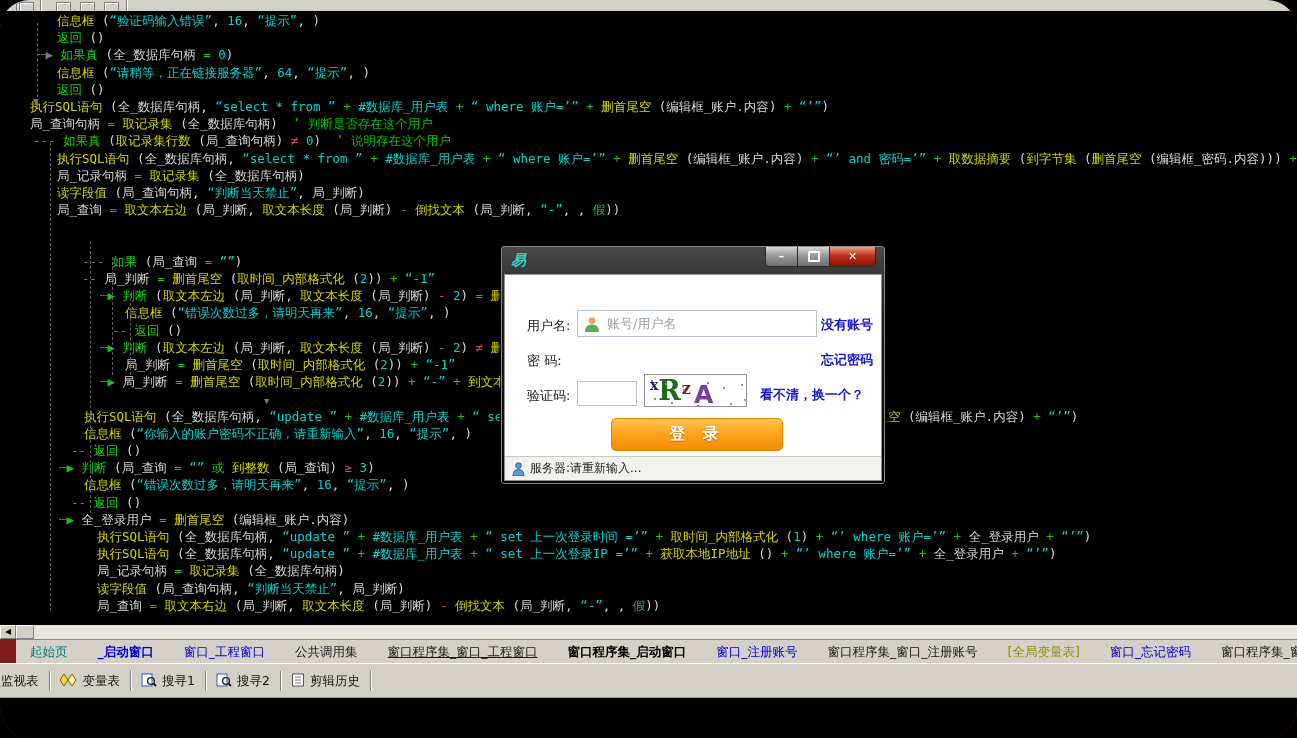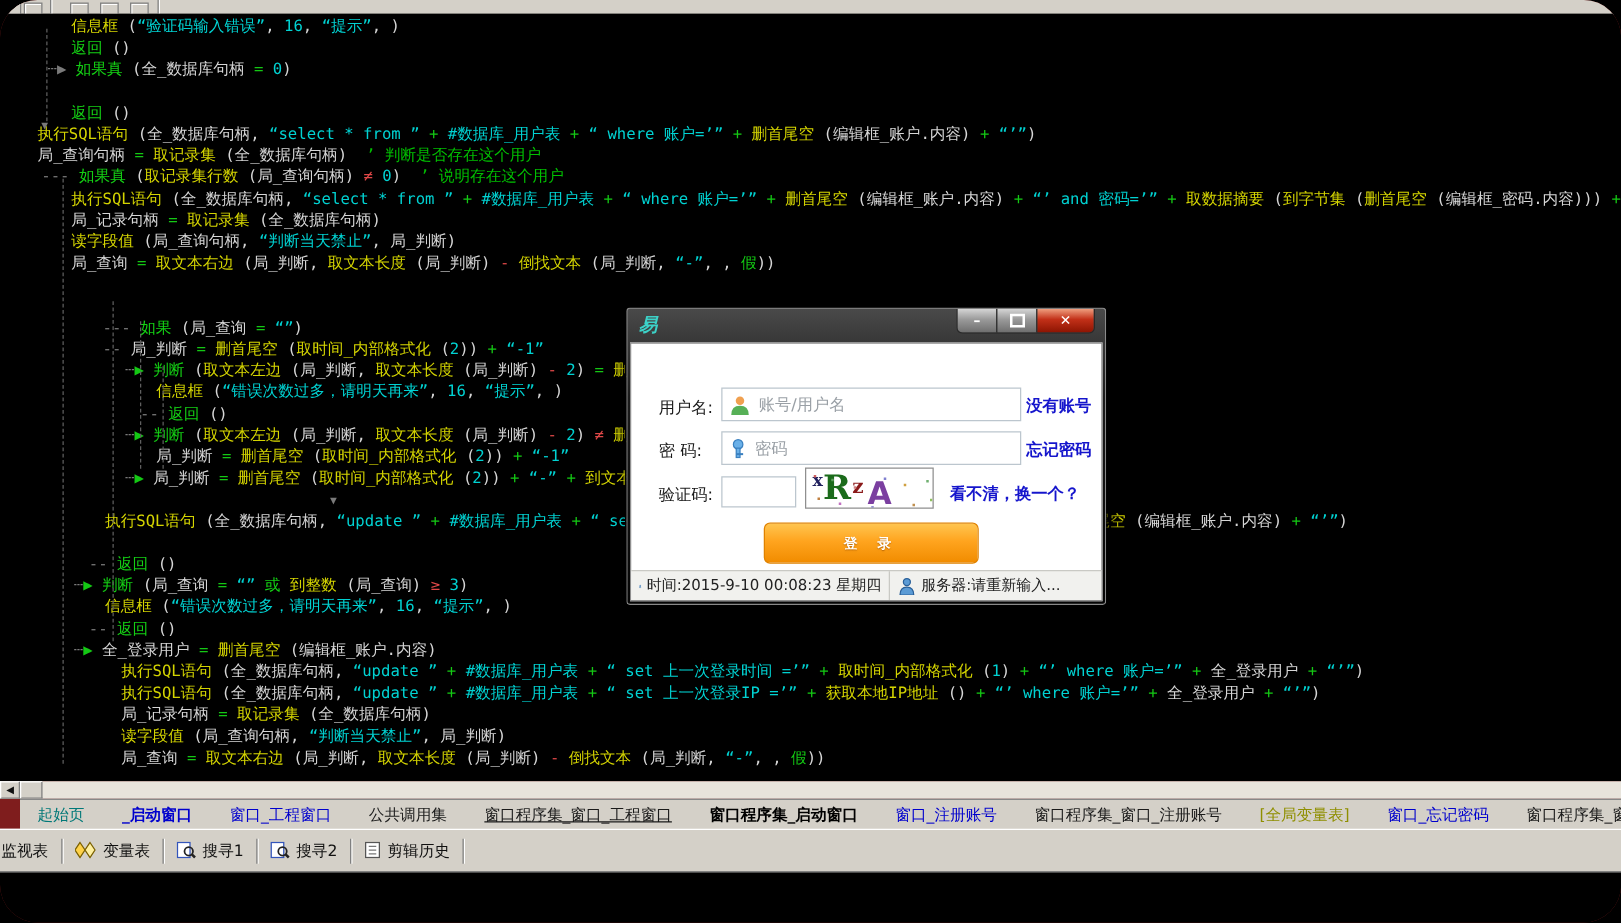--- a/index.html
+++ b/index.html
@@ -81,21 +81,21 @@
     box-sizing:border-box;display:flex;align-items:flex-start;padding-left:5px;overflow:hidden;}
   .captcha::before{content:"";position:absolute;left:6px;top:5px;width:2px;height:2px;background:#d06060;
     box-shadow:14px 3px 0 #60a060,32px 9px 0 #d08080,56px 2px 0 #8080d0,72px 7px 0 #d0a040,90px 4px 0 #70b070,
     20px 22px 0 #c070c0,46px 25px 0 #7070c0,79px 23px 0 #c09050,93px 19px 0 #90c060,3px 18px 0 #c08040;}
   .cap-ch{font-weight:bold;line-height:1;}
   .cap-0{font-family:"DejaVu Serif",serif;font-size:14px;margin-top:3px;}
   .cap-1{font-family:"DejaVu Serif",serif;font-size:27px;margin-top:2px;}
   .cap-2{font-family:"DejaVu Serif",serif;font-size:16px;margin-top:6px;margin-left:1px;}
   .cap-3{font-size:25px;margin-top:7px;margin-left:3px;}
   .login-btn{position:absolute;left:106px;top:143px;width:170px;height:31px;border:1px solid #e08200;border-radius:5px;
-    background:linear-gradient(#ffc550,#ffa41e 45%,#f18c00);color:#fff;font-size:11px;font-weight:bold;
+    background:linear-gradient(#ffc550,#ffa41e 45%,#f18c00);color:#fff;font-size:16px;font-weight:bold;
     letter-spacing:6px;display:flex;align-items:center;justify-content:center;text-shadow:0 1px 1px rgba(140,70,0,.6);cursor:pointer;}
   .dlg-status{position:absolute;left:0;right:0;bottom:0;height:23px;background:#f1f1ee;border-top:1px solid #c9c9c4;
     display:flex;align-items:center;font-size:12px;color:#222;}
   .st-cell{display:flex;align-items:center;gap:4px;padding:0 6px;height:100%;box-sizing:border-box;white-space:nowrap;}
   .st-cell.first{width:207px;border-right:1px solid #c9c9c4;}
 </style>
 </head>
 <body>
 
 <div class="screen">
@@ -107,39 +107,41 @@
     <div class="tool-stub" style="left:56px"></div>
     <div class="tool-stub" style="left:80px"></div>
     <div class="tool-stub" style="left:104px"></div>
     <div class="tool-sep" style="left:126px"></div>
   </div>
 
   <div class="editor" id="code-area">
       <div class="code-line" style="left: 57px; top: 1px;"><span class="seg-f">信息框</span><span class="seg-v"> (</span><span class="seg-s">“验证码输入错误”</span><span class="seg-v">, </span><span class="seg-n">16</span><span class="seg-v">, </span><span class="seg-s">“提示”</span><span class="seg-v">, )</span></div>
       <div class="code-line" style="left: 57px; top: 18px;"><span class="seg-k">返回</span><span class="seg-v"> ()</span></div>
       <div class="code-line" style="left: 38px; top: 35px;"><span class="seg-u">┄▶ </span><span class="seg-k">如果真</span><span class="seg-v"> (</span><span class="seg-v">全_数据库句柄</span><span class="seg-g"> = </span><span class="seg-n">0</span><span class="seg-v">)</span></div>
+      <div class="code-line" style="left: 57px; top: 53px;"><span class="seg-f">信息框</span><span class="seg-v"> (</span><span class="seg-s">“请稍等，正在链接服务器”</span><span class="seg-v">, </span><span class="seg-n">64</span><span class="seg-v">, </span><span class="seg-s">“提示”</span><span class="seg-v">, )</span></div>
       <div class="code-line" style="left: 57px; top: 70px;"><span class="seg-k">返回</span><span class="seg-v"> ()</span></div>
       <div class="code-line" style="left: 30px; top: 87px;"><span class="seg-f">执行SQL语句</span><span class="seg-v"> (</span><span class="seg-v">全_数据库句柄</span><span class="seg-v">, </span><span class="seg-s">“select * from ”</span><span class="seg-g"> + </span><span class="seg-c">#数据库_用户表</span><span class="seg-g"> + </span><span class="seg-s">“ where 账户=’”</span><span class="seg-g"> + </span><span class="seg-f">删首尾空</span><span class="seg-v"> (</span><span class="seg-v">编辑框_账户.内容</span><span class="seg-v">)</span><span class="seg-g"> + </span><span class="seg-s">“’”</span><span class="seg-v">)</span></div>
       <div class="code-line" style="left: 30px; top: 104px;"><span class="seg-v">局_查询句柄</span><span class="seg-g"> = </span><span class="seg-f">取记录集</span><span class="seg-v"> (</span><span class="seg-v">全_数据库句柄</span><span class="seg-v">)</span><span class="seg-m">  ’ 判断是否存在这个用户</span></div>
       <div class="code-line" style="left: 33px; top: 121px;"><span class="seg-u">--- </span><span class="seg-k">如果真</span><span class="seg-v"> (</span><span class="seg-f">取记录集行数</span><span class="seg-v"> (</span><span class="seg-v">局_查询句柄</span><span class="seg-v">)</span><span class="seg-r"> ≠ </span><span class="seg-n">0</span><span class="seg-v">)</span><span class="seg-m">  ’ 说明存在这个用户</span></div>
       <div class="code-line" style="left: 57px; top: 139px;"><span class="seg-f">执行SQL语句</span><span class="seg-v"> (</span><span class="seg-v">全_数据库句柄</span><span class="seg-v">, </span><span class="seg-s">“select * from ”</span><span class="seg-g"> + </span><span class="seg-c">#数据库_用户表</span><span class="seg-g"> + </span><span class="seg-s">“ where 账户=’”</span><span class="seg-g"> + </span><span class="seg-f">删首尾空</span><span class="seg-v"> (</span><span class="seg-v">编辑框_账户.内容</span><span class="seg-v">)</span><span class="seg-g"> + </span><span class="seg-s">“’ and 密码=’”</span><span class="seg-g"> + </span><span class="seg-f">取数据摘要</span><span class="seg-v"> (</span><span class="seg-f">到字节集</span><span class="seg-v"> (</span><span class="seg-f">删首尾空</span><span class="seg-v"> (</span><span class="seg-v">编辑框_密码.内容</span><span class="seg-v">)))</span><span class="seg-g"> + </span></div>
       <div class="code-line" style="left: 57px; top: 156px;"><span class="seg-v">局_记录句柄</span><span class="seg-g"> = </span><span class="seg-f">取记录集</span><span class="seg-v"> (</span><span class="seg-v">全_数据库句柄</span><span class="seg-v">)</span></div>
       <div class="code-line" style="left: 57px; top: 173px;"><span class="seg-f">读字段值</span><span class="seg-v"> (</span><span class="seg-v">局_查询句柄</span><span class="seg-v">, </span><span class="seg-s">“判断当天禁止”</span><span class="seg-v">, </span><span class="seg-v">局_判断</span><span class="seg-v">)</span></div>
       <div class="code-line" style="left: 57px; top: 190px;"><span class="seg-v">局_查询</span><span class="seg-g"> = </span><span class="seg-f">取文本右边</span><span class="seg-v"> (</span><span class="seg-v">局_判断</span><span class="seg-v">, </span><span class="seg-f">取文本长度</span><span class="seg-v"> (</span><span class="seg-v">局_判断</span><span class="seg-v">)</span><span class="seg-r"> - </span><span class="seg-f">倒找文本</span><span class="seg-v"> (</span><span class="seg-v">局_判断</span><span class="seg-v">, </span><span class="seg-s">“-”</span><span class="seg-v">, , </span><span class="seg-k">假</span><span class="seg-v">))</span></div>
       <div class="code-line" style="left: 57px; top: 207px;"></div>
       <div class="code-line" style="left: 82px; top: 242px;"><span class="seg-u">--- </span><span class="seg-k">如果</span><span class="seg-v"> (</span><span class="seg-v">局_查询</span><span class="seg-g"> = </span><span class="seg-s">“”</span><span class="seg-v">)</span></div>
       <div class="code-line" style="left: 82px; top: 259px;"><span class="seg-u">-- </span><span class="seg-v">局_判断</span><span class="seg-g"> = </span><span class="seg-f">删首尾空</span><span class="seg-v"> (</span><span class="seg-f">取时间_内部格式化</span><span class="seg-v"> (</span><span class="seg-n">2</span><span class="seg-v">))</span><span class="seg-g"> + </span><span class="seg-s">“-1”</span></div>
       <div class="code-line" style="left: 100px; top: 276px;"><span class="seg-u">┄</span><span class="seg-a">▶ </span><span class="seg-k">判断</span><span class="seg-v"> (</span><span class="seg-f">取文本左边</span><span class="seg-v"> (</span><span class="seg-v">局_判断</span><span class="seg-v">, </span><span class="seg-f">取文本长度</span><span class="seg-v"> (</span><span class="seg-v">局_判断</span><span class="seg-v">)</span><span class="seg-r"> - </span><span class="seg-n">2</span><span class="seg-v">)</span><span class="seg-g"> = </span><span class="seg-f">删首尾空</span></div>
       <div class="code-line" style="left: 125px; top: 293px;"><span class="seg-f">信息框</span><span class="seg-v"> (</span><span class="seg-s">“错误次数过多，请明天再来”</span><span class="seg-v">, </span><span class="seg-n">16</span><span class="seg-v">, </span><span class="seg-s">“提示”</span><span class="seg-v">, )</span></div>
       <div class="code-line" style="left: 112px; top: 311px;"><span class="seg-u">-- </span><span class="seg-k">返回</span><span class="seg-v"> ()</span></div>
       <div class="code-line" style="left: 100px; top: 328px;"><span class="seg-u">┄</span><span class="seg-a">▶ </span><span class="seg-k">判断</span><span class="seg-v"> (</span><span class="seg-f">取文本左边</span><span class="seg-v"> (</span><span class="seg-v">局_判断</span><span class="seg-v">, </span><span class="seg-f">取文本长度</span><span class="seg-v"> (</span><span class="seg-v">局_判断</span><span class="seg-v">)</span><span class="seg-r"> - </span><span class="seg-n">2</span><span class="seg-v">)</span><span class="seg-r"> ≠ </span><span class="seg-f">删首尾空</span></div>
       <div class="code-line" style="left: 125px; top: 345px;"><span class="seg-v">局_判断</span><span class="seg-g"> = </span><span class="seg-f">删首尾空</span><span class="seg-v"> (</span><span class="seg-f">取时间_内部格式化</span><span class="seg-v"> (</span><span class="seg-n">2</span><span class="seg-v">))</span><span class="seg-g"> + </span><span class="seg-s">“-1”</span></div>
       <div class="code-line" style="left: 100px; top: 362px;"><span class="seg-u">┄</span><span class="seg-a">▶ </span><span class="seg-v">局_判断</span><span class="seg-g"> = </span><span class="seg-f">删首尾空</span><span class="seg-v"> (</span><span class="seg-f">取时间_内部格式化</span><span class="seg-v"> (</span><span class="seg-n">2</span><span class="seg-v">))</span><span class="seg-g"> + </span><span class="seg-s">“-”</span><span class="seg-g"> + </span><span class="seg-f">到文本</span><span class="seg-v"> (</span></div>
       <div class="code-line" style="left: 126px; top: 379px;"></div>
       <div class="code-line" style="left: 84px; top: 397px;"><span class="seg-f">执行SQL语句</span><span class="seg-v"> (</span><span class="seg-v">全_数据库句柄</span><span class="seg-v">, </span><span class="seg-s">“update ”</span><span class="seg-g"> + </span><span class="seg-c">#数据库_用户表</span><span class="seg-g"> + </span><span class="seg-s">“ set 判断当天禁止 =’”</span><span class="seg-g"> + </span><span class="seg-v">局_判断</span><span class="seg-g"> + </span><span class="seg-s">“’ where 账户=’”</span><span class="seg-g"> + </span><span class="seg-f">删首尾空</span><span class="seg-v"> (</span><span class="seg-v">编辑框_账户.内容</span><span class="seg-v">)</span><span class="seg-g"> + </span><span class="seg-s">“’”</span><span class="seg-v">)</span></div>
+      <div class="code-line" style="left: 84px; top: 414px;"><span class="seg-f">信息框</span><span class="seg-v"> (</span><span class="seg-s">“你输入的账户密码不正确，请重新输入”</span><span class="seg-v">, </span><span class="seg-n">16</span><span class="seg-v">, </span><span class="seg-s">“提示”</span><span class="seg-v">, )</span></div>
       <div class="code-line" style="left: 71px; top: 431px;"><span class="seg-u">-- </span><span class="seg-k">返回</span><span class="seg-v"> ()</span></div>
       <div class="code-line" style="left: 59px; top: 448px;"><span class="seg-u">┄</span><span class="seg-a">▶ </span><span class="seg-k">判断</span><span class="seg-v"> (</span><span class="seg-v">局_查询</span><span class="seg-g"> = </span><span class="seg-s">“”</span><span class="seg-v"> </span><span class="seg-k">或</span><span class="seg-v"> </span><span class="seg-f">到整数</span><span class="seg-v"> (</span><span class="seg-v">局_查询</span><span class="seg-v">)</span><span class="seg-r"> ≥ </span><span class="seg-n">3</span><span class="seg-v">)</span></div>
       <div class="code-line" style="left: 84px; top: 465px;"><span class="seg-f">信息框</span><span class="seg-v"> (</span><span class="seg-s">“错误次数过多，请明天再来”</span><span class="seg-v">, </span><span class="seg-n">16</span><span class="seg-v">, </span><span class="seg-s">“提示”</span><span class="seg-v">, )</span></div>
       <div class="code-line" style="left: 71px; top: 483px;"><span class="seg-u">-- </span><span class="seg-k">返回</span><span class="seg-v"> ()</span></div>
       <div class="code-line" style="left: 59px; top: 500px;"><span class="seg-u">┄</span><span class="seg-a">▶ </span><span class="seg-v">全_登录用户</span><span class="seg-g"> = </span><span class="seg-f">删首尾空</span><span class="seg-v"> (</span><span class="seg-v">编辑框_账户.内容</span><span class="seg-v">)</span></div>
       <div class="code-line" style="left: 97px; top: 517px;"><span class="seg-f">执行SQL语句</span><span class="seg-v"> (</span><span class="seg-v">全_数据库句柄</span><span class="seg-v">, </span><span class="seg-s">“update ”</span><span class="seg-g"> + </span><span class="seg-c">#数据库_用户表</span><span class="seg-g"> + </span><span class="seg-s">“ set 上一次登录时间 =’”</span><span class="seg-g"> + </span><span class="seg-f">取时间_内部格式化</span><span class="seg-v"> (</span><span class="seg-n">1</span><span class="seg-v">)</span><span class="seg-g"> + </span><span class="seg-s">“’ where 账户=’”</span><span class="seg-g"> + </span><span class="seg-v">全_登录用户</span><span class="seg-g"> + </span><span class="seg-s">“’”</span><span class="seg-v">)</span></div>
       <div class="code-line" style="left: 97px; top: 534px;"><span class="seg-f">执行SQL语句</span><span class="seg-v"> (</span><span class="seg-v">全_数据库句柄</span><span class="seg-v">, </span><span class="seg-s">“update ”</span><span class="seg-g"> + </span><span class="seg-c">#数据库_用户表</span><span class="seg-g"> + </span><span class="seg-s">“ set 上一次登录IP =’”</span><span class="seg-g"> + </span><span class="seg-f">获取本地IP地址</span><span class="seg-v"> ()</span><span class="seg-g"> + </span><span class="seg-s">“’ where 账户=’”</span><span class="seg-g"> + </span><span class="seg-v">全_登录用户</span><span class="seg-g"> + </span><span class="seg-s">“’”</span><span class="seg-v">)</span></div>
       <div class="code-line" style="left: 97px; top: 551px;"><span class="seg-v">局_记录句柄</span><span class="seg-g"> = </span><span class="seg-f">取记录集</span><span class="seg-v"> (</span><span class="seg-v">全_数据库句柄</span><span class="seg-v">)</span></div>
       <div class="code-line" style="left: 97px; top: 569px;"><span class="seg-f">读字段值</span><span class="seg-v"> (</span><span class="seg-v">局_查询句柄</span><span class="seg-v">, </span><span class="seg-s">“判断当天禁止”</span><span class="seg-v">, </span><span class="seg-v">局_判断</span><span class="seg-v">)</span></div>
       <div class="code-line" style="left: 97px; top: 586px;"><span class="seg-v">局_查询</span><span class="seg-g"> = </span><span class="seg-f">取文本右边</span><span class="seg-v"> (</span><span class="seg-v">局_判断</span><span class="seg-v">, </span><span class="seg-f">取文本长度</span><span class="seg-v"> (</span><span class="seg-v">局_判断</span><span class="seg-v">)</span><span class="seg-r"> - </span><span class="seg-f">倒找文本</span><span class="seg-v"> (</span><span class="seg-v">局_判断</span><span class="seg-v">, </span><span class="seg-s">“-”</span><span class="seg-v">, , </span><span class="seg-k">假</span><span class="seg-v">))</span></div>
@@ -169,50 +171,35 @@
       <div class="field" style="left:72px;top:35px">
         <svg width="18" height="16" viewBox="0 0 18 16">
             <circle cx="9" cy="4.6" r="3.4" fill="#f0a050"></circle>
             <path d="M2 16 Q2 8.6 9 8.6 Q16 8.6 16 16 Z" fill="#57b057"></path>
           </svg>
         <span class="ph">账号/用户名</span>
       </div>
       <span class="dlg-link" style="left:316px;top:41px">没有账号</span>
 
       <span class="dlg-label" style="left:22px;top:77px">密 码:</span>
-      <div class="field" style="left:72px;top:70px">
-        <svg width="15" height="16" viewBox="0 0 15 16">
-            <circle cx="7.5" cy="4.5" r="3.8" fill="#6ab0e8" stroke="#3a80c0"></circle>
-            <rect x="6" y="7.5" width="3" height="7.5" fill="#6ab0e8" stroke="#3a80c0"></rect>
-            <rect x="6" y="11.5" width="5.5" height="1.6" fill="#3a80c0"></rect>
-          </svg>
-        <span class="ph">密码</span>
-      </div>
       <span class="dlg-link" style="left:316px;top:76px">忘记密码</span>
 
       <span class="dlg-label" style="left:22px;top:112px">验证码:</span>
       <div class="cap-input"></div>
       <div class="captcha" id="captcha-box">
           <span class="cap-ch cap-0" style="color: rgb(32, 32, 94);">x</span>
           <span class="cap-ch cap-1" style="color: rgb(27, 107, 27);">R</span>
           <span class="cap-ch cap-2" style="color: rgb(138, 26, 26);">z</span>
           <span class="cap-ch cap-3" style="color: rgb(123, 63, 160);">A</span>
         </div>
       <span class="dlg-link" style="left:255px;top:111px">看不清，换一个？</span>
 
       <div class="login-btn">登 录</div>
 
       <div class="dlg-status">
-        <div class="st-cell first">
-          <svg width="15" height="14" viewBox="0 0 15 14">
-              <circle cx="7.5" cy="3.6" r="2.8" fill="#5b9bd5" stroke="#2a6099"></circle>
-              <path d="M2 14 Q2 7.6 7.5 7.6 Q13 7.6 13 14 Z" fill="#5b9bd5" stroke="#2a6099"></path>
-            </svg>
-          <span>时间:2015-9-10 00:08:23 星期四</span>
-        </div>
         <div class="st-cell">
           <svg width="15" height="14" viewBox="0 0 15 14">
               <circle cx="7.5" cy="3.6" r="2.8" fill="#5b9bd5" stroke="#2a6099"></circle>
               <path d="M2 14 Q2 7.6 7.5 7.6 Q13 7.6 13 14 Z" fill="#5b9bd5" stroke="#2a6099"></path>
             </svg>
           <span>服务器:请重新输入...</span>
         </div>
       </div>
     </div>
   </div>

